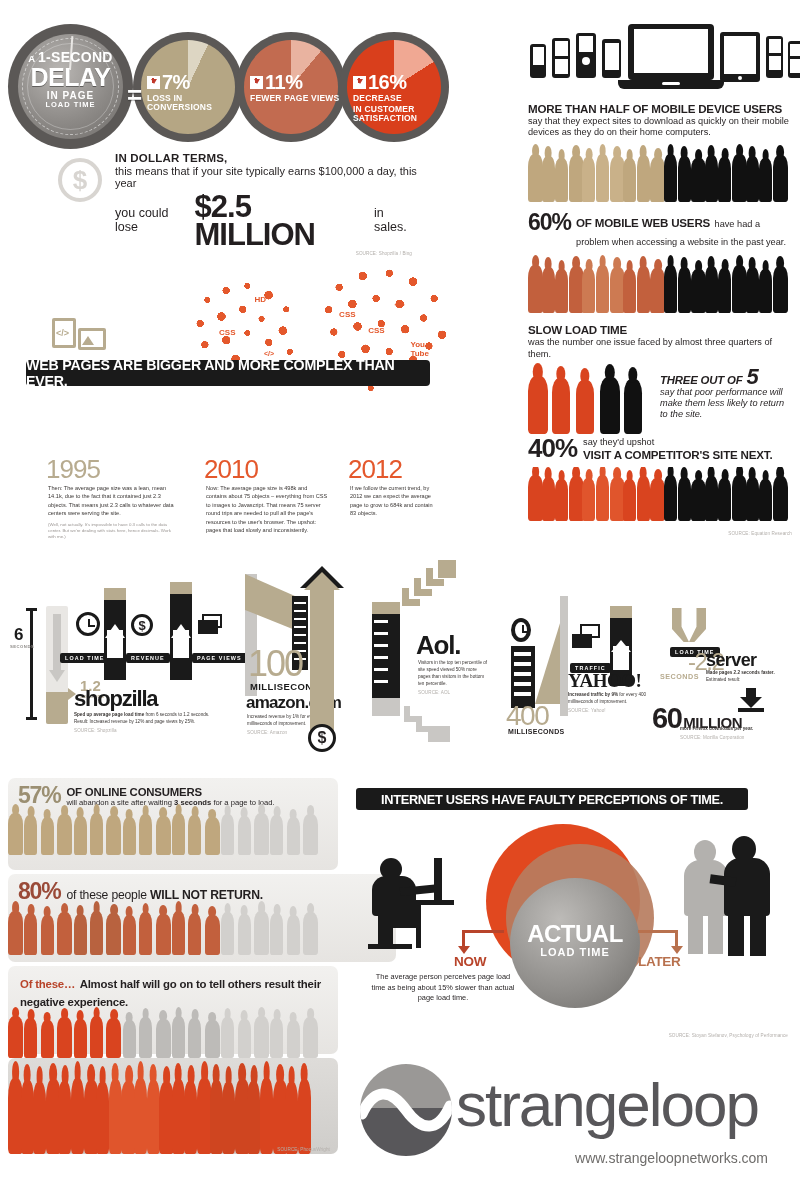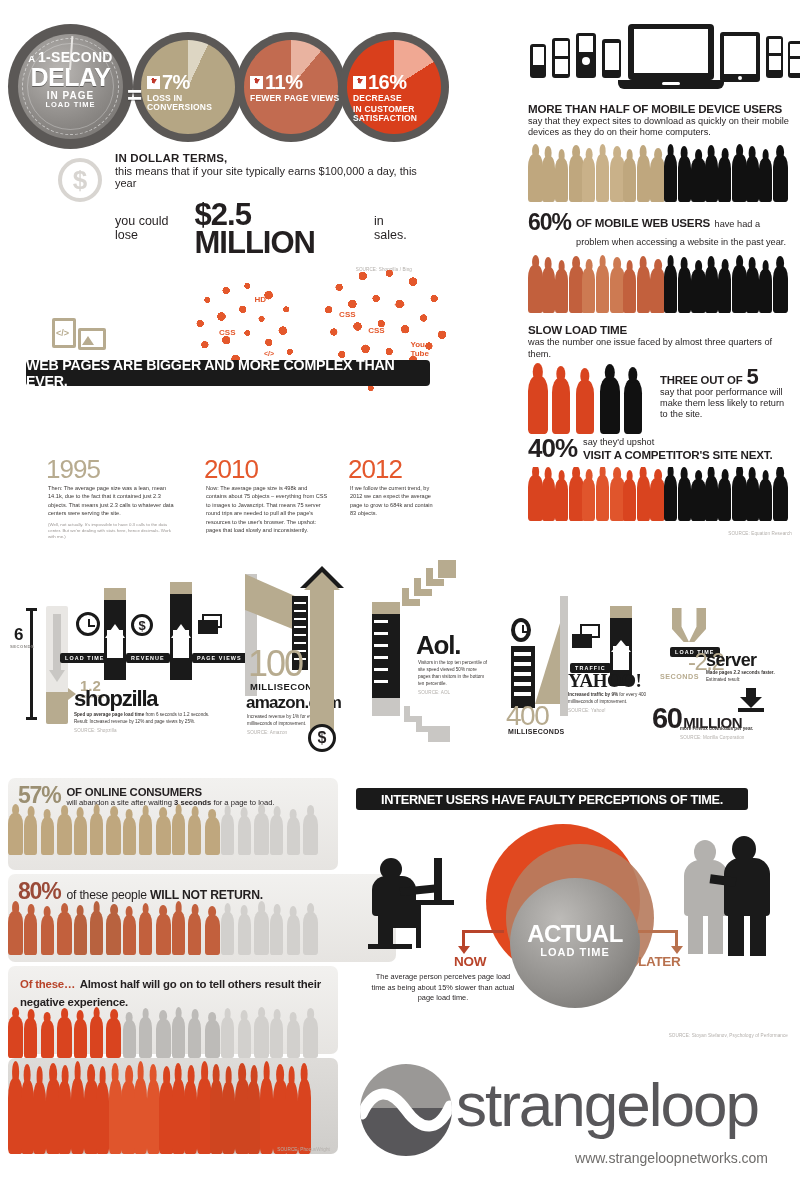--- a/index.html
+++ b/index.html
@@ -42,21 +42,21 @@
   .pie-label .cap { font-size:8.5px; font-weight:bold; letter-spacing:.2px; line-height:1.05; margin-top:2px; }
 
   
   .dollar-block { position:absolute; left:58px; top:152px; width:360px; }
   .coin { position:absolute; left:0; top:6px; width:44px; height:44px; border-radius:50%; border:4px solid #d8d5d1; display:flex; align-items:center; justify-content:center; }
   .coin span { font-size:26px; color:#d8d5d1; font-weight:bold; line-height:1; }
   .dollar-text { margin-left:57px; }
   .dt1 { font-size:11.5px; font-weight:bold; letter-spacing:.2px; }
   .dt2 { font-size:11px; margin-top:1px; }
   .dt3 { font-size:12.5px; margin-top:4px; display:flex; align-items:baseline; }
-  .dt3 .big { font-size:31px; font-weight:bold; letter-spacing:-1px; margin:8px 3px; line-height:.9;}
+  .dt3 .big { font-size:31px; font-weight:bold; letter-spacing:-1px; margin:0 3px; line-height:.9;}
   .src { font-size:4.6px; color:#b3afab; letter-spacing:.1px; margin-top:2px; }
 
   
   .webpages { position:absolute; left:18px; top:258px; width:420px; height:300px; }
   .banner { position:absolute; left:8px; top:102px; width:404px; height:26px; background:#1a1a1a;
       border-radius:4px; color:#fff; font-size:14.2px; font-weight:bold; letter-spacing:-0.2px;
       display:flex; align-items:center; justify-content:center; z-index:6; }
   .icon-blob { position:absolute; border-radius:50%; }
   .year { position:absolute; font-size:26px; letter-spacing:-1px; font-weight:normal; }
   .y1995 { left:28px; top:196px; color:#b7ab8f; }
@@ -376,21 +376,21 @@
     <div class="r-sub">was the number one issue faced by almost three quarters of them.</div>
 
     <div style="position:relative;height:70px;margin-top:4px">
       <div id="walkers">
           <div class="pr" style="left: 0px; width: 20px; height: 58px; background: rgb(217, 68, 31);"></div>
           <div class="pr" style="left: 24px; width: 18px; height: 56px; background: rgb(217, 68, 31);"></div>
           <div class="pr" style="left: 48px; width: 18px; height: 54px; background: rgb(217, 68, 31);"></div>
           <div class="pr" style="left: 72px; width: 20px; height: 57px; background: rgb(17, 17, 17);"></div>
           <div class="pr" style="left: 96px; width: 18px; height: 55px; background: rgb(17, 17, 17);"></div>
         </div>
-      <div style="position:absolute;left:132px;top:4px;width:130px;">
+      <div style="position:absolute;left:132px;top:4px;width:130px;font-style:italic;">
         <div style="display:flex;align-items:baseline;gap:4px;">
           <span class="r-head" style="font-size:11.4px">THREE OUT OF</span>
           <span style="font-size:22px;font-weight:bold;line-height:.8">5</span>
         </div>
         <div class="r-sub">say that poor performance will make them less likely to return to the site.</div>
       </div>
     </div>
 
     <div style="display:flex;align-items:flex-start;gap:6px;margin-top:2px">
       <div class="r-big" style="font-size:26px">40%</div>

